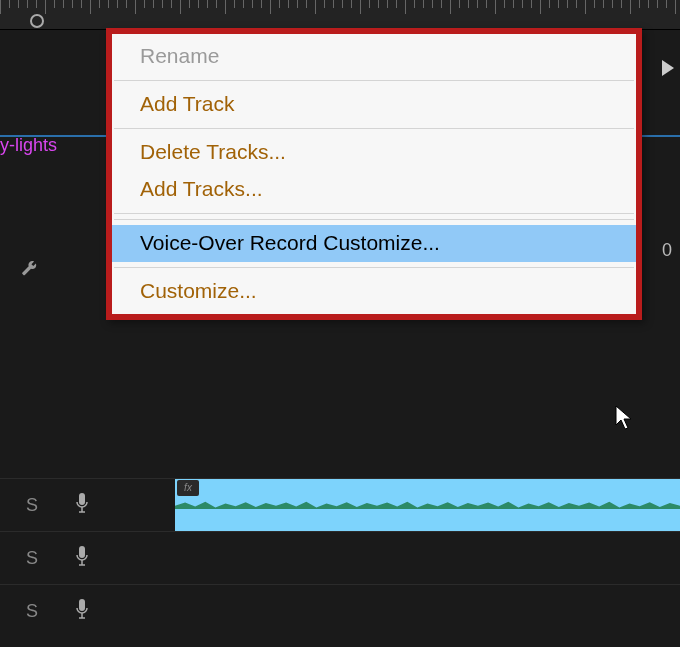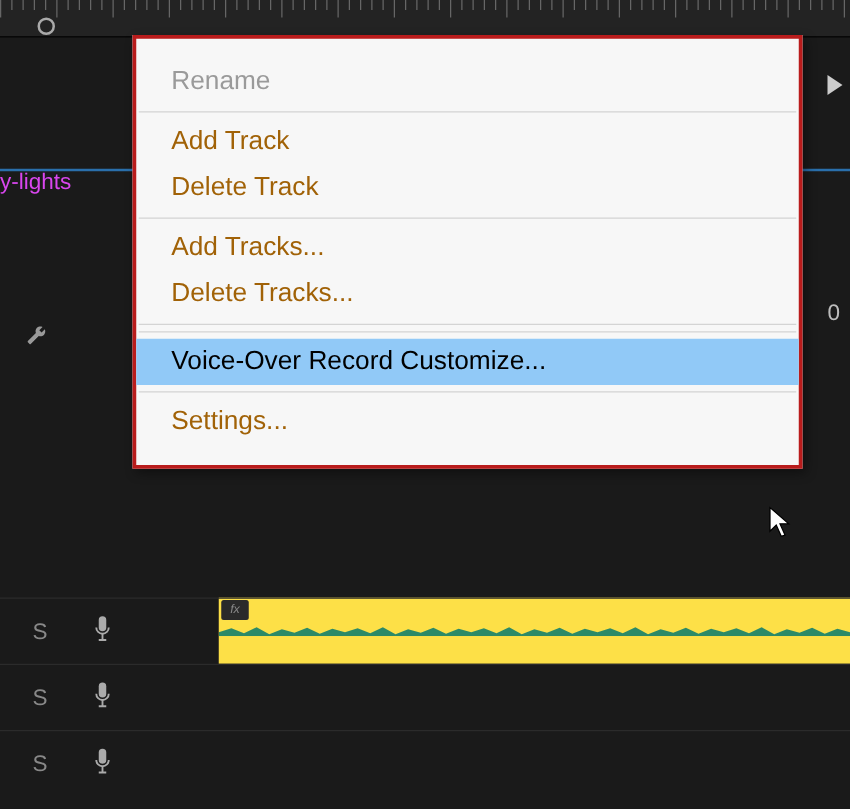--- a/index.html
+++ b/index.html
@@ -88,21 +88,21 @@
   .mic-icon {
     margin-left: 28px;
     color: #aaa;
   }
   .waveform-area {
     position: absolute;
     left: 175px;
     top: 478px;
     right: 0;
     height: 53px;
-    background: #fde047;
+    background: #7dd3fc;
     overflow: hidden;
   }
   .fx-badge {
     position: absolute;
     top: 2px; left: 2px;
     width: 22px; height: 16px;
     background: #2a2a2a;
     border-radius: 2px;
     font-size: 10px;
     color: #888;
@@ -116,23 +116,23 @@
     height: 8px;
     background: #2c8a67;
     clip-path: polygon(0 60%, 2% 20%, 4% 70%, 6% 10%, 8% 80%, 10% 30%, 12% 65%, 14% 15%, 16% 75%, 18% 25%, 20% 60%, 22% 20%, 24% 70%, 26% 10%, 28% 80%, 30% 30%, 32% 65%, 34% 15%, 36% 75%, 38% 25%, 40% 60%, 42% 20%, 44% 70%, 46% 10%, 48% 80%, 50% 30%, 52% 65%, 54% 15%, 56% 75%, 58% 25%, 60% 60%, 62% 20%, 64% 70%, 66% 10%, 68% 80%, 70% 30%, 72% 65%, 74% 15%, 76% 75%, 78% 25%, 80% 60%, 82% 20%, 84% 70%, 86% 10%, 88% 80%, 90% 30%, 92% 65%, 94% 15%, 96% 75%, 98% 25%, 100% 60%, 100% 100%, 0 100%);
   }
   .context-menu {
     position: absolute;
     top: 28px;
     left: 106px;
     width: 536px;
     background: #f7f7f7;
-    border: 3px solid #b91c1c;
+    border: 6px solid #b91c1c;
     box-shadow: 3px 3px 8px rgba(0,0,0,0.4);
-    padding: 16px 0;
+    padding: 4px 0;
   }
   .menu-item {
     padding: 6px 28px 7px 28px;
     font-size: 21px;
     color: #a16207;
     cursor: default;
   }
   .menu-item.disabled {
     color: #9a9a9a;
   }
@@ -288,26 +288,25 @@
           <line x1="5" y1="20" x2="11" y2="20" stroke="#aaa" stroke-width="1.5"></line>
         </svg>
     </div>
   </div>
 </div>
 
 <div class="context-menu" id="ctx">
     <div class="menu-item disabled">Rename</div>
     <div class="menu-sep"></div>
     <div class="menu-item">Add Track</div>
-    <div class="menu-item">Delete Track</div>
-    <div class="menu-sep"></div>
+    <div class="menu-sep"></div>
+    <div class="menu-item">Delete Tracks...</div>
     <div class="menu-item">Add Tracks...</div>
-    <div class="menu-item">Delete Tracks...</div>
     <div class="menu-sep"></div>
     <div class="menu-sep"></div>
     <div class="menu-item highlighted">Voice-Over Record Customize...</div>
     <div class="menu-sep"></div>
-    <div class="menu-item">Settings...</div>
+    <div class="menu-item">Customize...</div>
   </div>
 
 <svg class="cursor" width="20" height="26" viewBox="0 0 20 26">
   <path d="M1 1 L1 20 L6 15 L10 24 L13 23 L9 14 L16 14 Z" fill="white" stroke="black" stroke-width="1"></path>
 </svg>
 
 </body></html>

